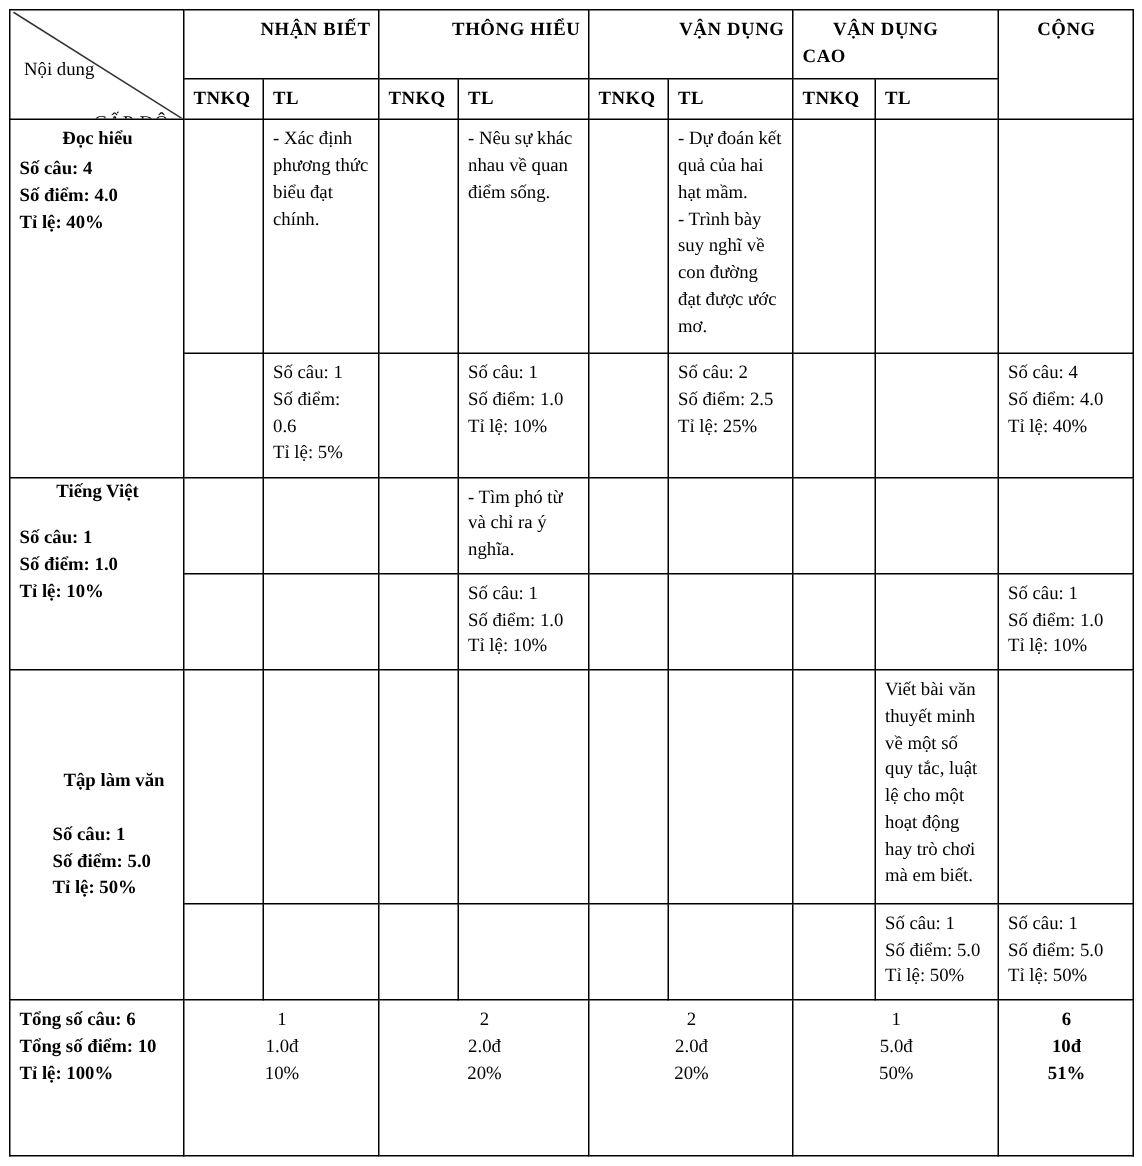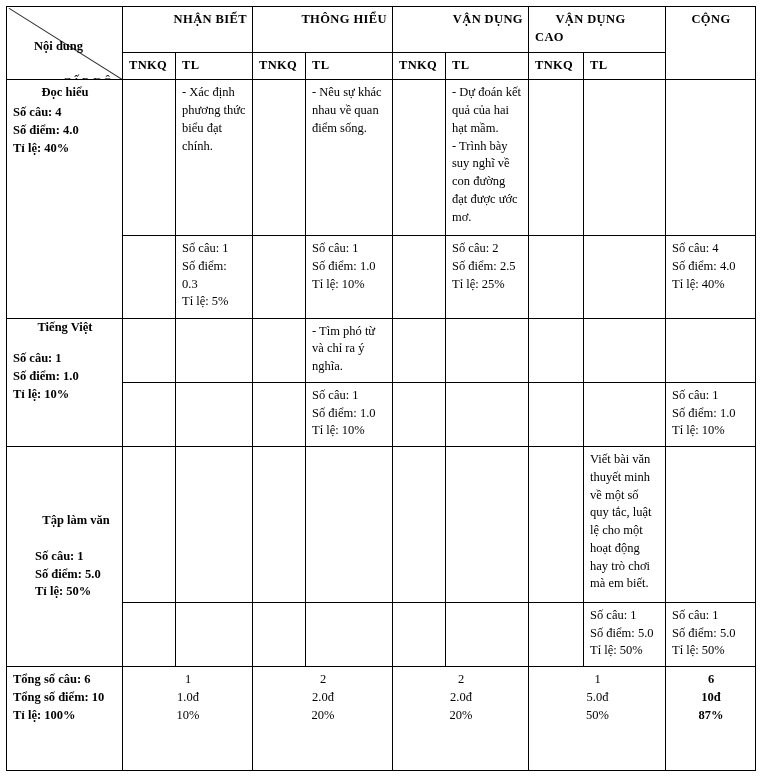--- a/index.html
+++ b/index.html
@@ -84,23 +84,23 @@
     top: 22px;
     right: 9px;
     font-weight: normal;
     font-size: 13px;
     letter-spacing: 0.6px;
     white-space: nowrap;
     margin-top: 44px;
   }
   td.corner .noidung {
     position: absolute;
-    left: 27px;
+    left: 9px;
     bottom: 24px;
-    font-weight: bold;
+    font-weight: normal;
     font-size: 12.5px;
     white-space: nowrap;
   }
   td.corner .diag {
     position: absolute;
     left: 0; top: 0;
     width: 100%; height: 100%;
     pointer-events: none;
   }
   
@@ -235,21 +235,21 @@
         <td class="body-cell"></td>
 
         <td class="body-cell"></td>
       </tr>
 
       <tr>
         <td class="sum-cell"></td>
         <td class="sum-cell">
           <span>Số câu: 1</span>
           <span>Số điểm:</span>
-          <span>0.3</span>
+          <span>0.6</span>
           <span>Tỉ lệ: 5%</span>
         </td>
 
         <td class="sum-cell"></td>
         <td class="sum-cell">
           <span>Số câu: 1</span>
           <span>Số điểm: 1.0</span>
           <span>Tỉ lệ: 10%</span>
         </td>
 
@@ -391,19 +391,19 @@
 
         <td class="tot-val" colspan="2">
           <span>1</span>
           <span>5.0đ</span>
           <span>50%</span>
         </td>
 
         <td class="tot-val bold">
           <span>6</span>
           <span>10đ</span>
-          <span>87%</span>
+          <span>51%</span>
         </td>
       </tr>
     </tbody>
   </table>
 
 </div>
 
 </body></html>

